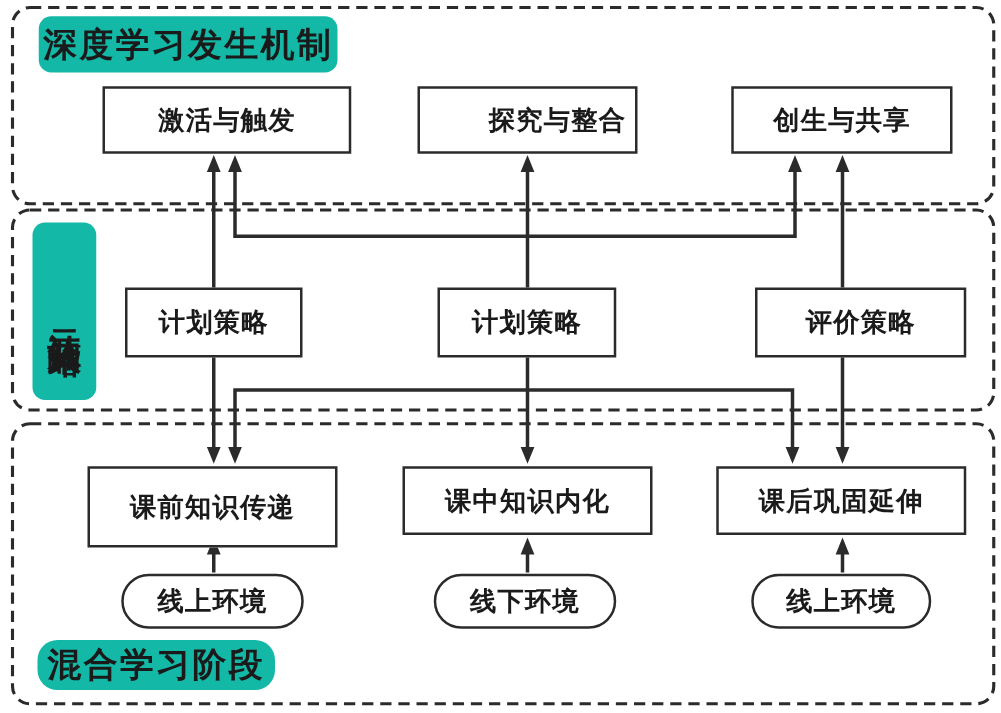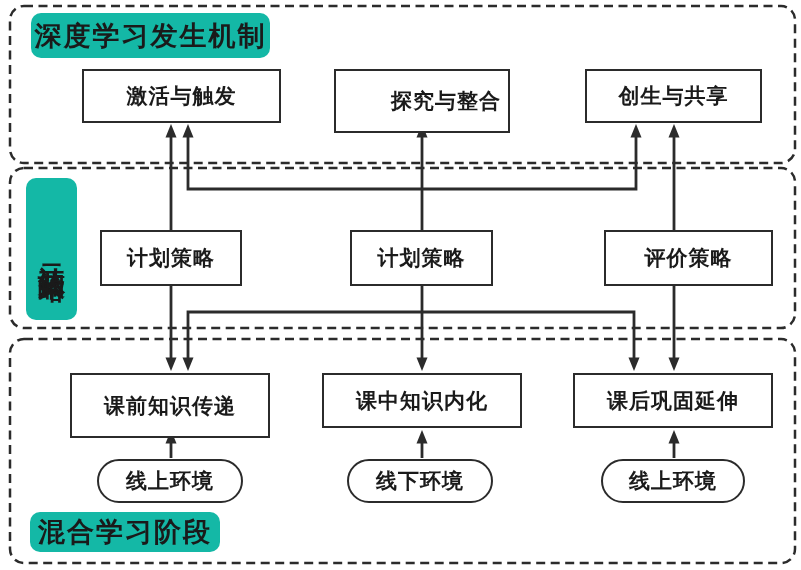--- a/index.html
+++ b/index.html
@@ -104,24 +104,24 @@
       <polygon points="171,430 165.5,443.5 176.5,443.5"></polygon>
       <polygon points="422,430 416.5,443.5 427.5,443.5"></polygon>
       <polygon points="674,430 668.5,443.5 679.5,443.5"></polygon>
     </g>
   </svg>
 
   <div class="section-label" style="left:31px; top:13px; width:239px; height:45px;">深度学习发生机制</div>
 
   <div class="section-label vertical-label" style="left:26px; top:178px; width:51px; height:142px;">元认知策略</div>
 
-  <div class="section-label" style="left:30px; top:512px; width:190px; height:40px;">混合学习阶段</div>
+  <div class="section-label" style="left:30px; top:512px; width:190px; height:40px;border-radius:16px;">混合学习阶段</div>
 
   <div class="node" style="left:82px; top:69px; width:199px; height:54px;">激活与触发</div>
-  <div class="node" style="left:334px; top:69px; width:176px; height:64px;padding-left:48px;">探究与整合</div>
+  <div class="node" style="left:334px; top:69px; width:176px; height:54px;padding-left:48px;">探究与整合</div>
   <div class="node" style="left:585px; top:69px; width:177px; height:54px;font-family:Liberation Serif, serif;">创生与共享</div>
 
   <div class="node" style="left:100px; top:230px; width:142px; height:56px;">计划策略</div>
   <div class="node" style="left:350px; top:230px; width:143px; height:56px;">计划策略</div>
   <div class="node" style="left:604px; top:230px; width:169px; height:56px;">评价策略</div>
 
   <div class="node" style="left:70px; top:373px; width:200px; height:65px;">课前知识传递</div>
   <div class="node" style="left:322px; top:373px; width:200px; height:55px;text-align:right;">课中知识内化</div>
   <div class="node" style="left:573px; top:373px; width:200px; height:55px;">课后巩固延伸</div>
 

